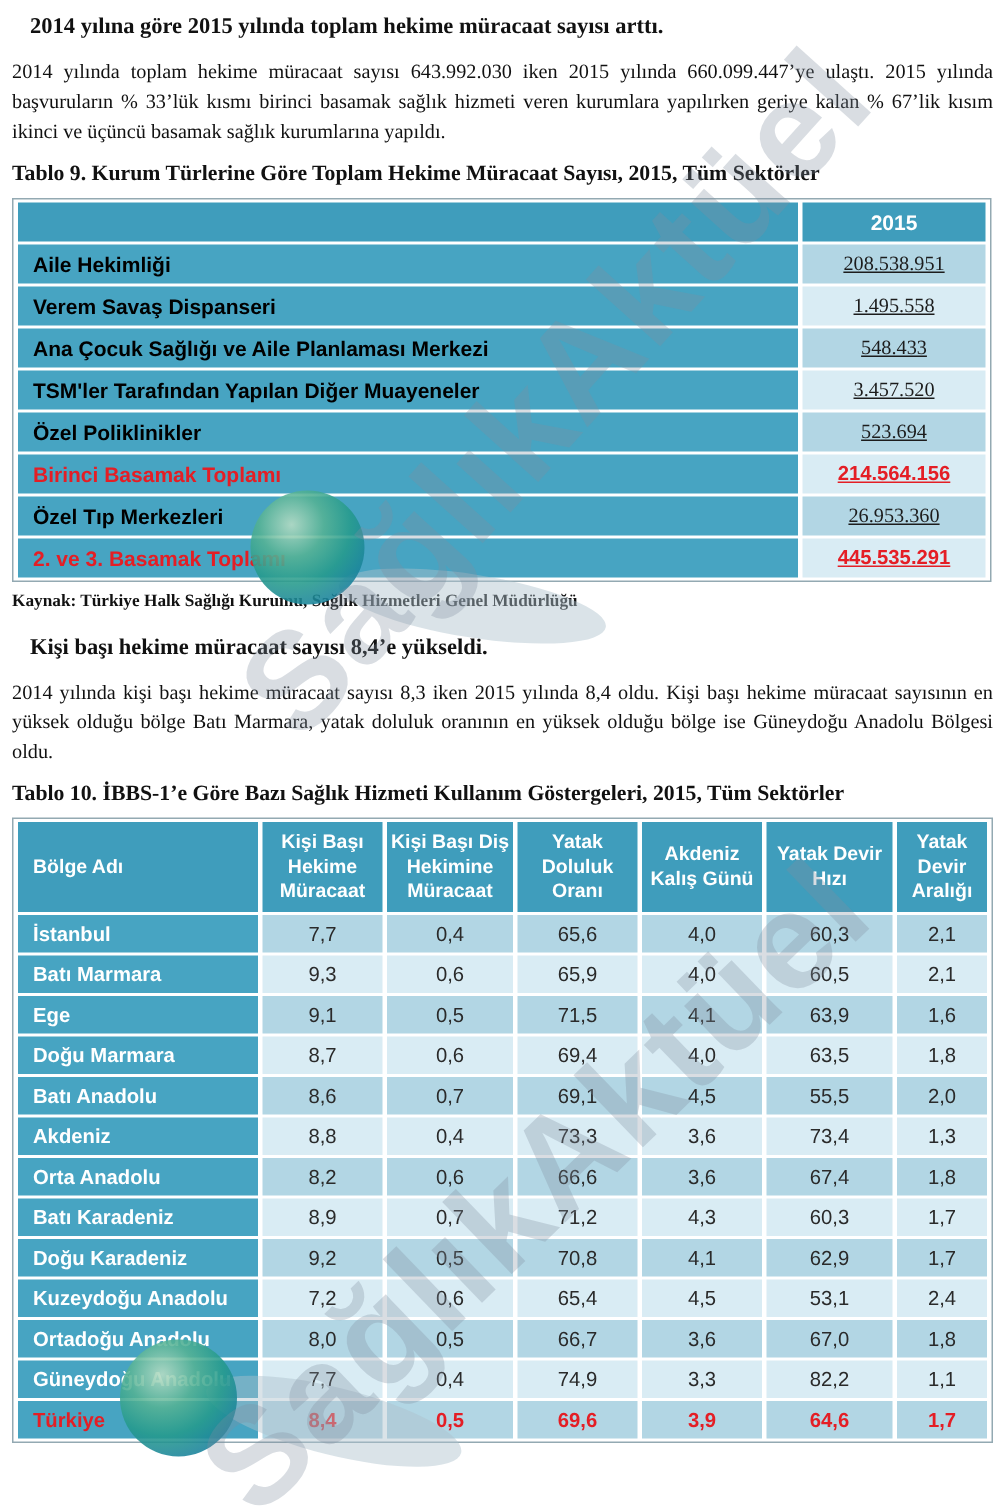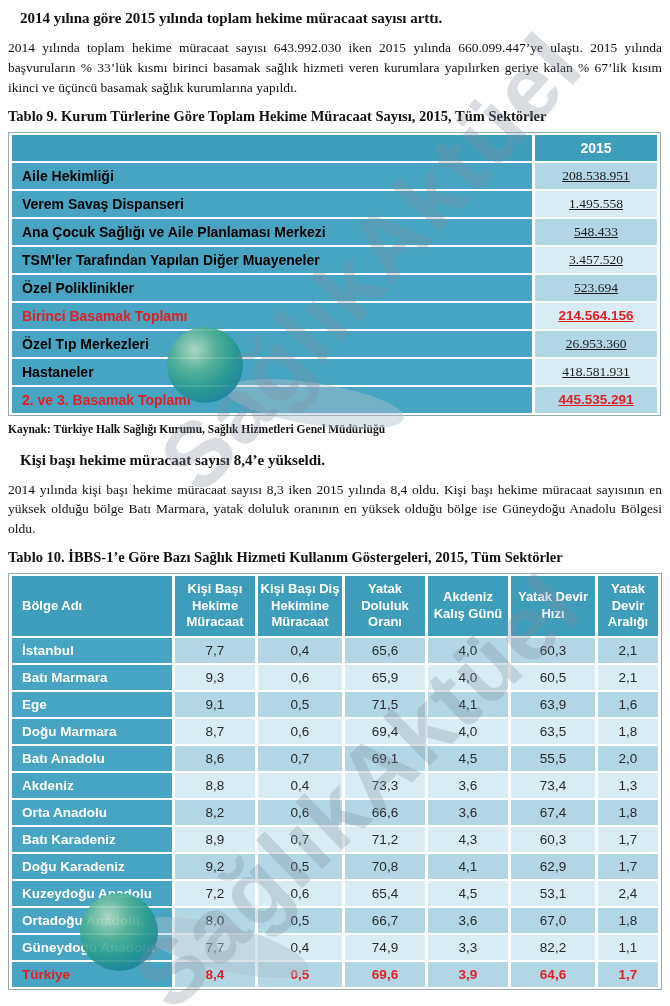--- a/index.html
+++ b/index.html
@@ -132,24 +132,20 @@
         <td class="val">523.694</td>
       </tr>
       <tr class="red">
         <td class="lbl">Birinci Basamak Toplamı</td>
         <td class="val">214.564.156</td>
       </tr>
       <tr>
         <td class="lbl">Özel Tıp Merkezleri</td>
         <td class="val">26.953.360</td>
       </tr>
-      <tr>
-        <td class="lbl">Hastaneler</td>
-        <td class="val">418.581.931</td>
-      </tr>
       <tr class="red">
         <td class="lbl">2. ve 3. Basamak Toplamı</td>
         <td class="val">445.535.291</td>
       </tr>
     </tbody>
   </table>
 
   <div class="kaynak">Kaynak: Türkiye Halk Sağlığı Kurumu, Sağlık Hizmetleri Genel Müdürlüğü</div>
 
   <div class="doc-h h2">Kişi başı hekime müracaat sayısı 8,4’e yükseldi.</div>

